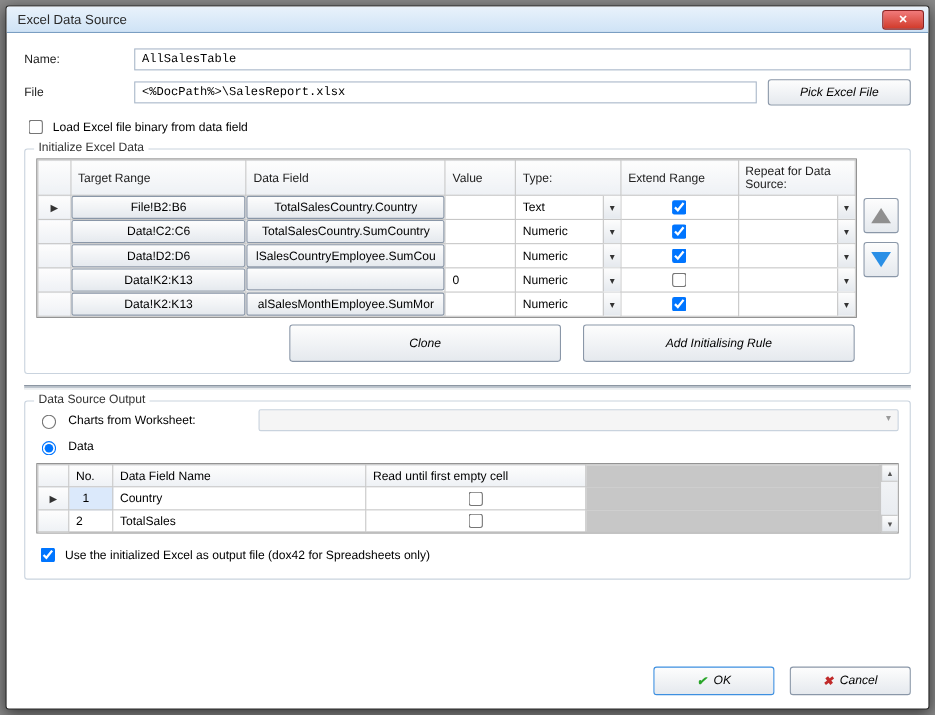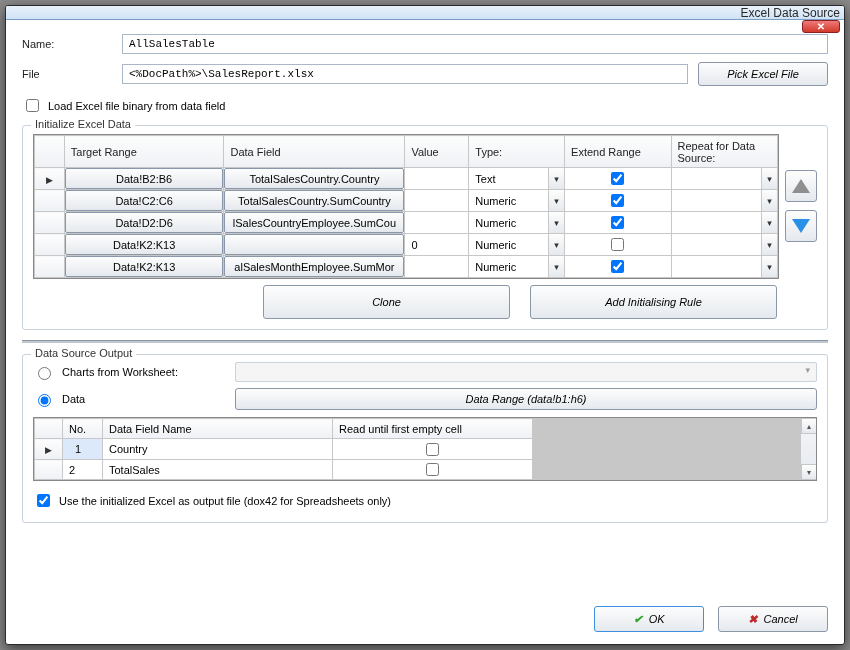--- a/index.html
+++ b/index.html
@@ -15,26 +15,25 @@
     width: 840px; height: 640px;
     margin: 5px;
     background: #fff;
     border: 1px solid #2a2a2a;
     box-shadow: 0 4px 14px rgba(0,0,0,0.6);
     display: flex; flex-direction: column;
     border-radius: 3px;
     overflow: hidden;
   }
   .titlebar {
-    height: 14px;
+    height: 24px;
     background: linear-gradient(#e9f2fb, #cfe3f6);
     border-bottom: 1px solid #7a9ec2;
-    display: flex; align-items: flex-end;
+    display: flex; align-items: center;
     padding: 0 4px 0 10px;
-    flex-direction: column;
   }
   .titlebar .title { flex: 1; font-size: 12px; color: #2a2a2a; }
   .titlebar .close-btn {
     width: 38px; height: 18px;
     background: linear-gradient(#f07a7a, #d13a2a);
     border: 1px solid #8a2020;
     border-radius: 3px;
     color: #fff; font-weight: bold;
     display: flex; align-items: center; justify-content: center;
     font-size: 10px;
@@ -256,21 +255,21 @@
                 <th>Data Field</th>
                 <th>Value</th>
                 <th>Type:</th>
                 <th>Extend Range</th>
                 <th>Repeat for Data Source:</th>
               </tr>
             </thead>
             <tbody id="init-rows">
                 <tr>
                   <td class="rowhdr rowhdr-active"></td>
-                  <td><button class="cell-btn">Data!B2:B6</button></td>
+                  <td><button class="cell-btn">File!B2:B6</button></td>
                   <td><button class="cell-btn">TotalSalesCountry.Country</button></td>
                   <td>
                     <span class="cell-plain"></span>
                   </td>
                   <td>
                     <div class="cell-select">
                       <div class="sel-val">Text</div>
                       <div class="sel-arrow"></div>
                     </div>
                   </td>
@@ -403,21 +402,20 @@
 
       <div class="radio-row">
         <input type="radio" name="outsel" style="">
         <span style="width:165px">Charts from Worksheet:</span>
         <div class="disabled-combo"></div>
       </div>
 
       <div class="radio-row" style="margin-bottom:4px;">
         <input type="radio" name="outsel" checked="" style="">
         <span style="width:165px">Data</span>
-        <button class="btn wide-btn">Data Range (data!b1:h6)</button>
       </div>
 
       <div class="grid2-outer">
         <table class="grid2">
           <colgroup>
             <col style="width:28px">
               <col style="width:40px">
               <col style="width:230px">
             <col style="width:200px">
               <col>

